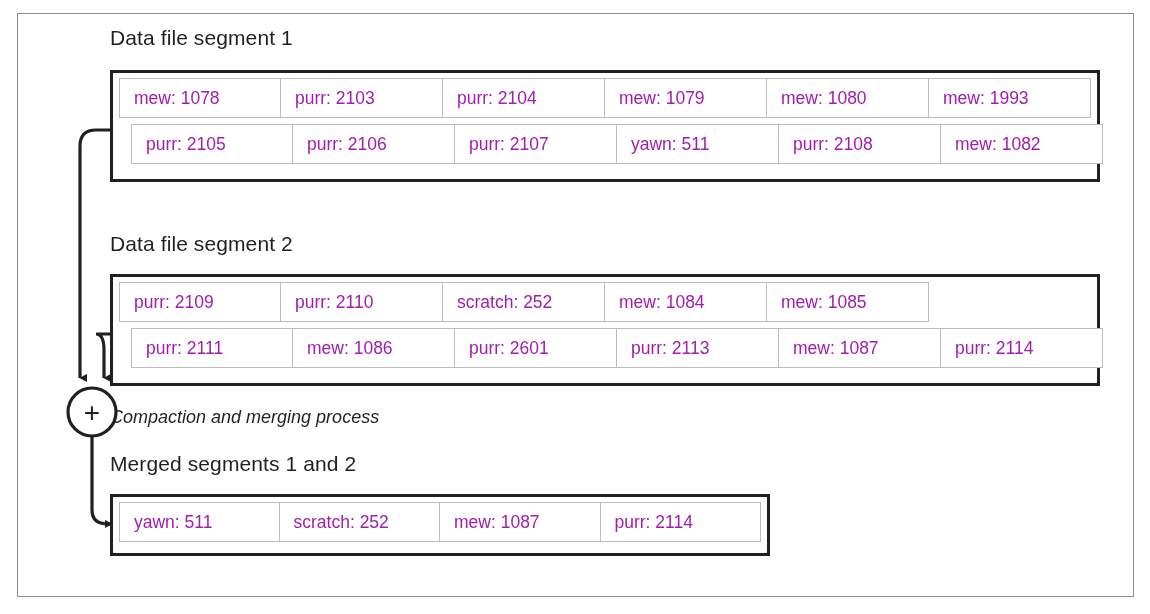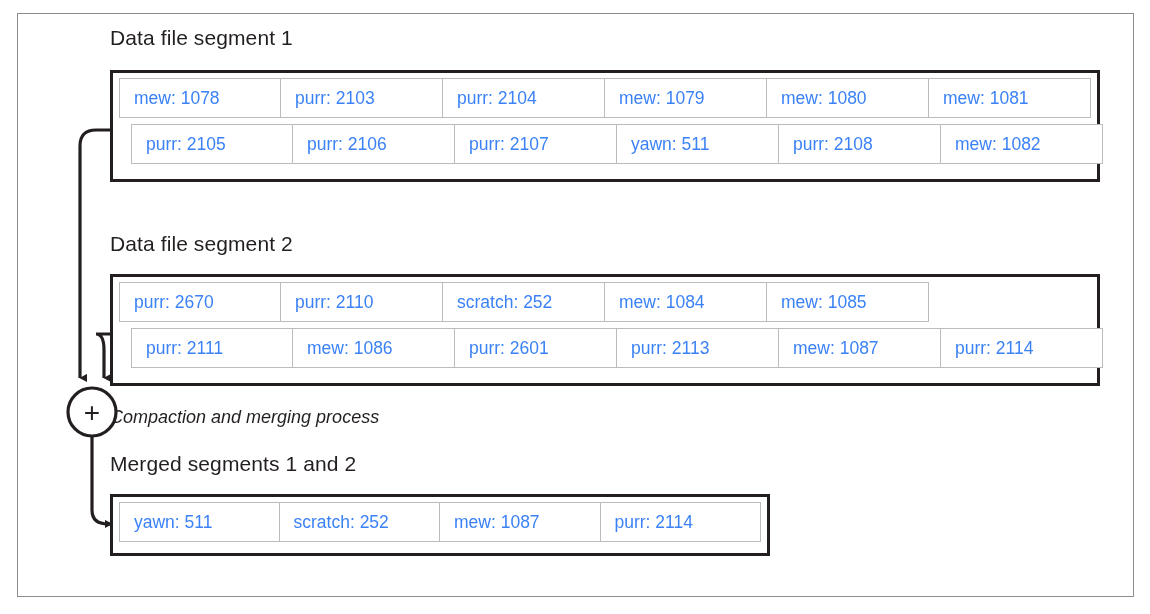--- a/index.html
+++ b/index.html
@@ -69,21 +69,21 @@
     margin-top: 6px;
     margin-left: 12px;
   }
 
   .cell {
     box-sizing: border-box;
     border: 1.5px solid #bcbcbc;
     height: 40px;
     line-height: 38px;
     font-size: 17.5px;
-    color: #3b82f6;
+    color: #a21caf;
     padding-left: 14px;
     white-space: nowrap;
     overflow: hidden;
     background: #ffffff;
   }
   .cell + .cell {
     border-left: none;
   }
   .seg-row.six .cell { width: 16.6667%; }
   .seg-row.four .cell { width: 25%; }
@@ -105,37 +105,37 @@
 
   <div class="seg-title" style="left:110px; top:26px;">Data file segment 1</div>
 
   <div class="seg-box" style="left:110px; top:70px; width:990px; height:112px;">
     <div class="seg-row six">
       <div class="cell">mew: 1078</div>
       <div class="cell">purr: 2103</div>
       <div class="cell">purr: 2104</div>
       <div class="cell">mew: 1079</div>
       <div class="cell">mew: 1080</div>
-      <div class="cell">mew: 1081</div>
+      <div class="cell">mew: 1993</div>
     </div>
     <div class="seg-row six">
       <div class="cell">purr: 2105</div>
       <div class="cell">purr: 2106</div>
       <div class="cell">purr: 2107</div>
       <div class="cell">yawn: 511</div>
       <div class="cell">purr: 2108</div>
       <div class="cell">mew: 1082</div>
     </div>
   </div>
 
   <div class="seg-title" style="left:110px; top:232px;">Data file segment 2</div>
 
   <div class="seg-box" style="left:110px; top:274px; width:990px; height:112px;">
     <div class="seg-row six">
-      <div class="cell">purr: 2670</div>
+      <div class="cell">purr: 2109</div>
       <div class="cell">purr: 2110</div>
       <div class="cell">scratch: 252</div>
       <div class="cell">mew: 1084</div>
       <div class="cell">mew: 1085</div>
     </div>
     <div class="seg-row six">
       <div class="cell">purr: 2111</div>
       <div class="cell">mew: 1086</div>
       <div class="cell">purr: 2601</div>
       <div class="cell">purr: 2113</div>

